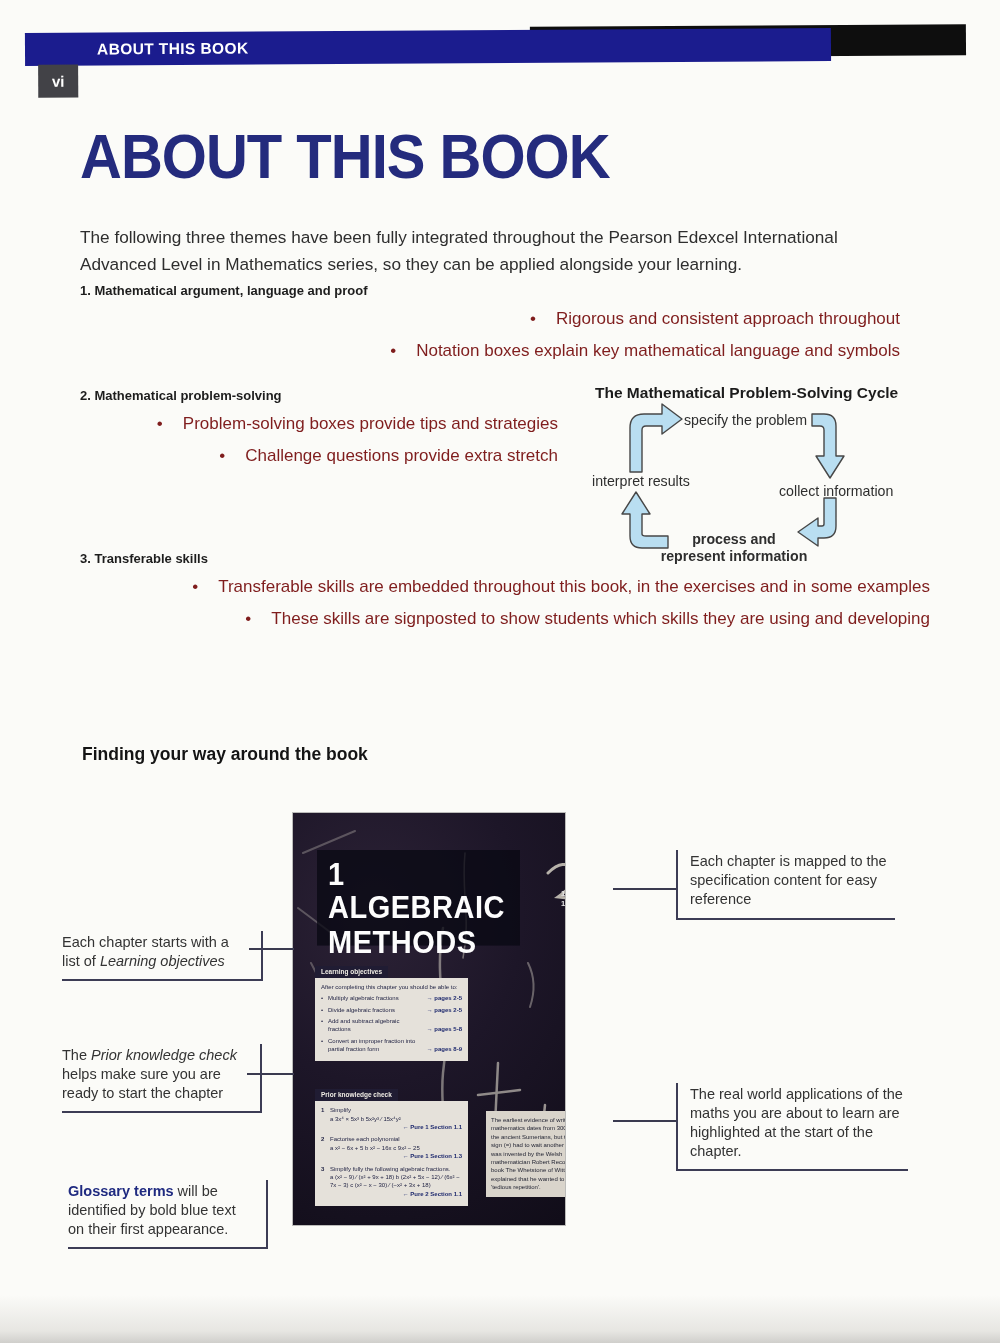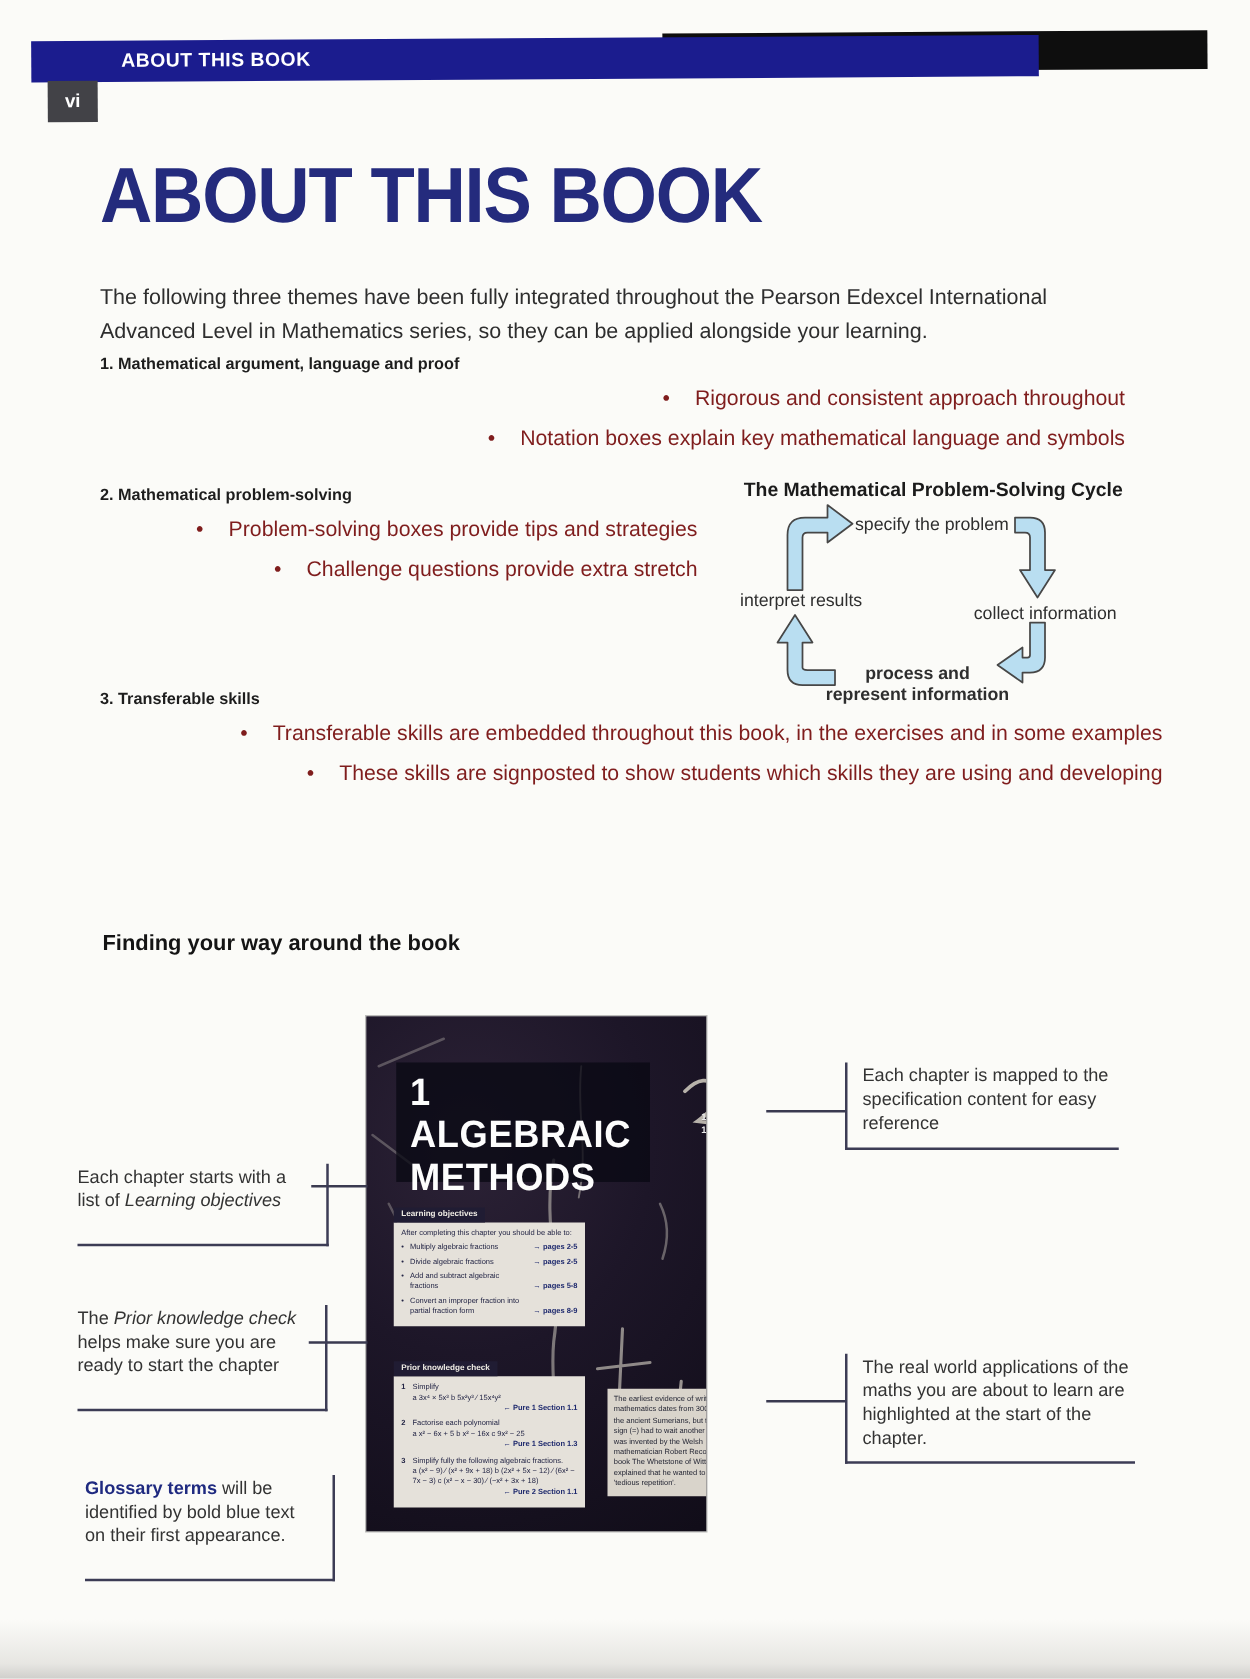--- a/index.html
+++ b/index.html
@@ -68,21 +68,21 @@
   .history{position:absolute;left:193px;top:298px;width:111px;background:#d9d4cb;
     padding:5px 5px;font-size:6px;line-height:1.4;color:#1f2130;}
   
   .conn{position:absolute;height:2px;background:#3a3a50;}
   #conn-spec{left:613px;top:888px;width:64px;}
   #conn-obj{left:249px;top:948px;width:45px;}
   #conn-prior{left:247px;top:1073px;width:47px;}
   #conn-real{left:613px;top:1120px;width:64px;}
   .co{position:absolute;font-size:14.5px;line-height:1.3;color:#333;}
   .co-r{border-left:2.5px solid #3c3c55;border-bottom:2.5px solid #3c3c55;padding:2px 0 9px 12px;}
-  .co-l{border-right:2.5px solid #3c3c55;border-bottom:2.5px solid #3c3c55;padding:2px 12px 24px 0;}
+  .co-l{border-right:2.5px solid #3c3c55;border-bottom:2.5px solid #3c3c55;padding:2px 12px 8px 0;}
   #co-spec{left:676px;top:850px;width:205px;}
   #co-obj{left:62px;top:931px;width:187px;}
   #co-prior{left:62px;top:1044px;width:186px;}
   #co-real{left:676px;top:1083px;width:218px;}
   #co-gloss{left:68px;top:1180px;width:186px;}
   .em{font-style:italic;}
   .strong-navy{font-weight:bold;color:#1f2a80;}
   
   .scan-bottom{position:absolute;left:0;bottom:0;width:100%;height:48px;
     background:linear-gradient(to bottom, rgba(0,0,0,0) 0%, rgba(125,120,112,.16) 75%, rgba(95,92,88,.28) 100%);}

